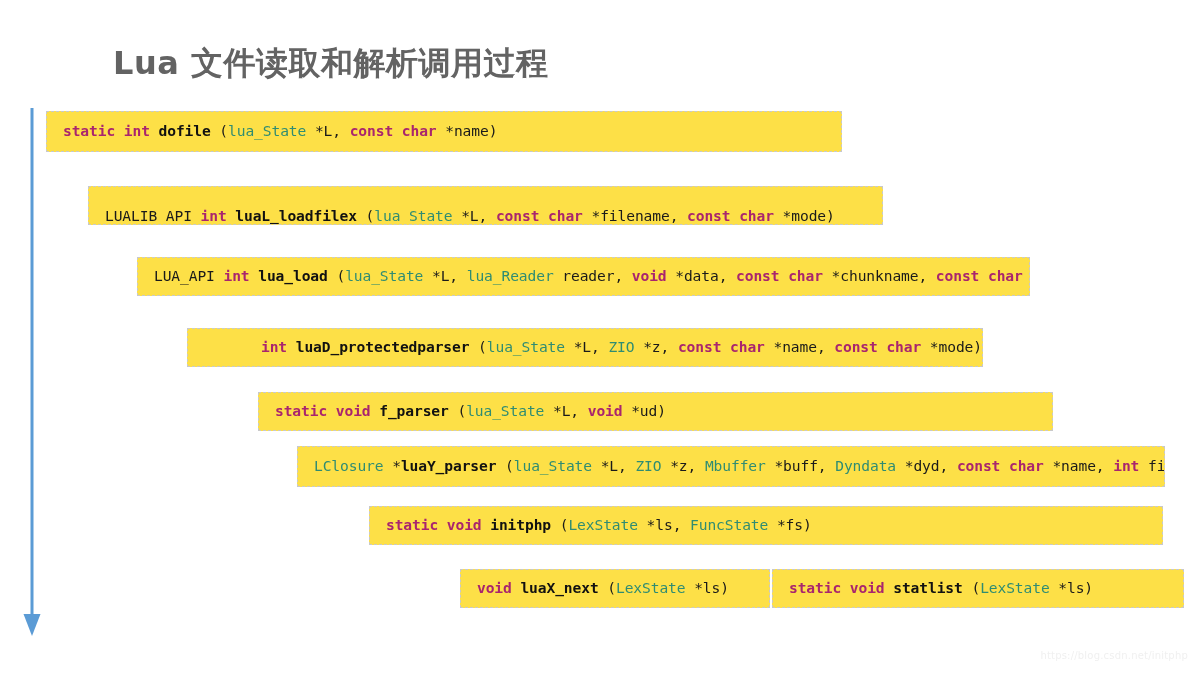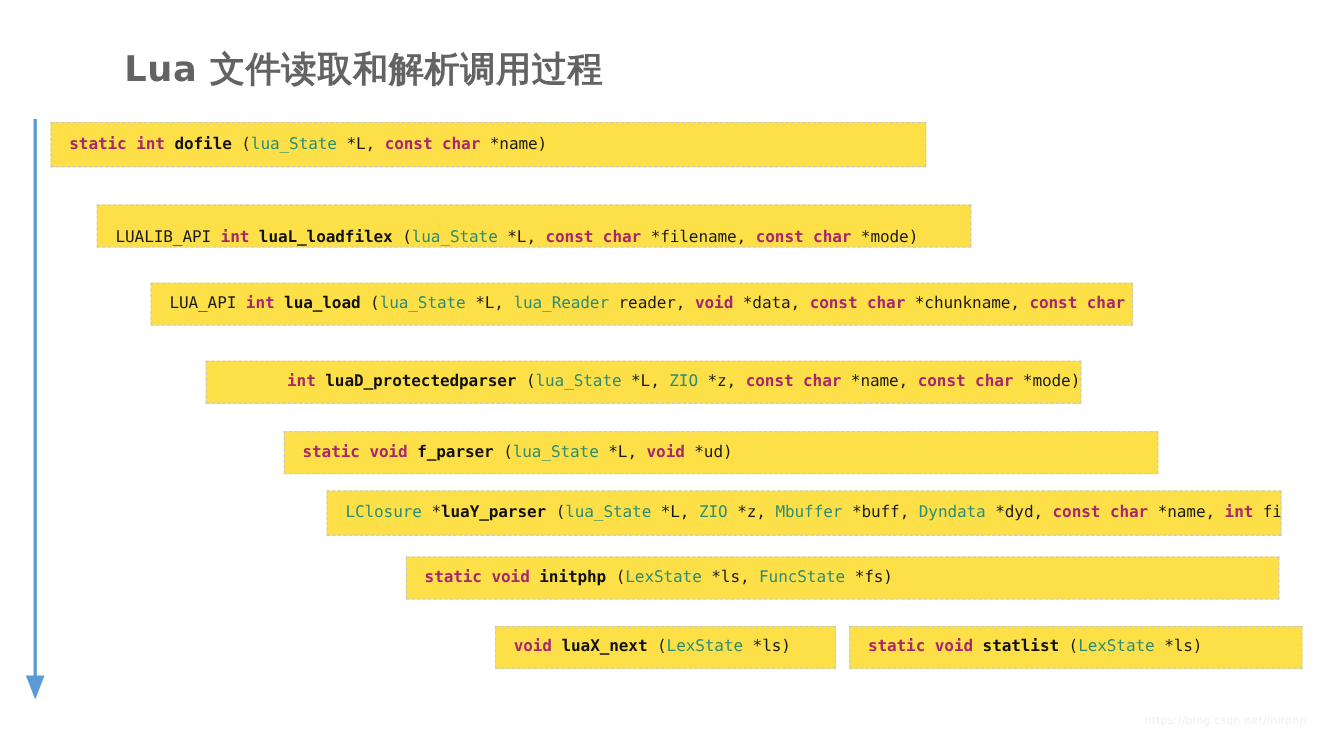--- a/index.html
+++ b/index.html
@@ -99,21 +99,21 @@
     </div>
     <div class="code-box" style="left: 258px; top: 392px; width: 795px; height: 39px;">
       <div class="code-line"><span class="tok-kw">static</span><span class="tok-pl"> </span><span class="tok-kw">void</span><span class="tok-pl"> </span><span class="tok-fn">f_parser</span><span class="tok-pl"> (</span><span class="tok-type">lua_State</span><span class="tok-pl"> *L, </span><span class="tok-kw">void</span><span class="tok-pl"> *ud)</span></div>
     </div>
     <div class="code-box" style="left: 297px; top: 446px; width: 868px; height: 41px;">
       <div class="code-line"><span class="tok-type">LClosure</span><span class="tok-pl"> *</span><span class="tok-fn">luaY_parser</span><span class="tok-pl"> (</span><span class="tok-type">lua_State</span><span class="tok-pl"> *L, </span><span class="tok-type">ZIO</span><span class="tok-pl"> *z, </span><span class="tok-type">Mbuffer</span><span class="tok-pl"> *buff, </span><span class="tok-type">Dyndata</span><span class="tok-pl"> *dyd, </span><span class="tok-kw">const</span><span class="tok-pl"> </span><span class="tok-kw">char</span><span class="tok-pl"> *name, </span><span class="tok-kw">int</span><span class="tok-pl"> firstchar)</span></div>
     </div>
     <div class="code-box" style="left: 369px; top: 506px; width: 794px; height: 39px;">
       <div class="code-line"><span class="tok-kw">static</span><span class="tok-pl"> </span><span class="tok-kw">void</span><span class="tok-pl"> </span><span class="tok-fn">initphp</span><span class="tok-pl"> (</span><span class="tok-type">LexState</span><span class="tok-pl"> *ls, </span><span class="tok-type">FuncState</span><span class="tok-pl"> *fs)</span></div>
     </div>
-    <div class="code-box" style="left: 450px; top: 569px; width: 310px; height: 39px;">
+    <div class="code-box" style="left: 460px; top: 569px; width: 310px; height: 39px;">
       <div class="code-line"><span class="tok-kw">void</span><span class="tok-pl"> </span><span class="tok-fn">luaX_next</span><span class="tok-pl"> (</span><span class="tok-type">LexState</span><span class="tok-pl"> *ls)</span></div>
     </div>
     <div class="code-box" style="left: 772px; top: 569px; width: 412px; height: 39px; text-align: center;">
       <div class="code-line"><span class="tok-kw">static</span><span class="tok-pl"> </span><span class="tok-kw">void</span><span class="tok-pl"> </span><span class="tok-fn">statlist</span><span class="tok-pl"> (</span><span class="tok-type">LexState</span><span class="tok-pl"> *ls)</span></div>
     </div>
   </div>
 
 <div id="watermark">https://blog.csdn.net/initphp</div>
 
 </body></html>

